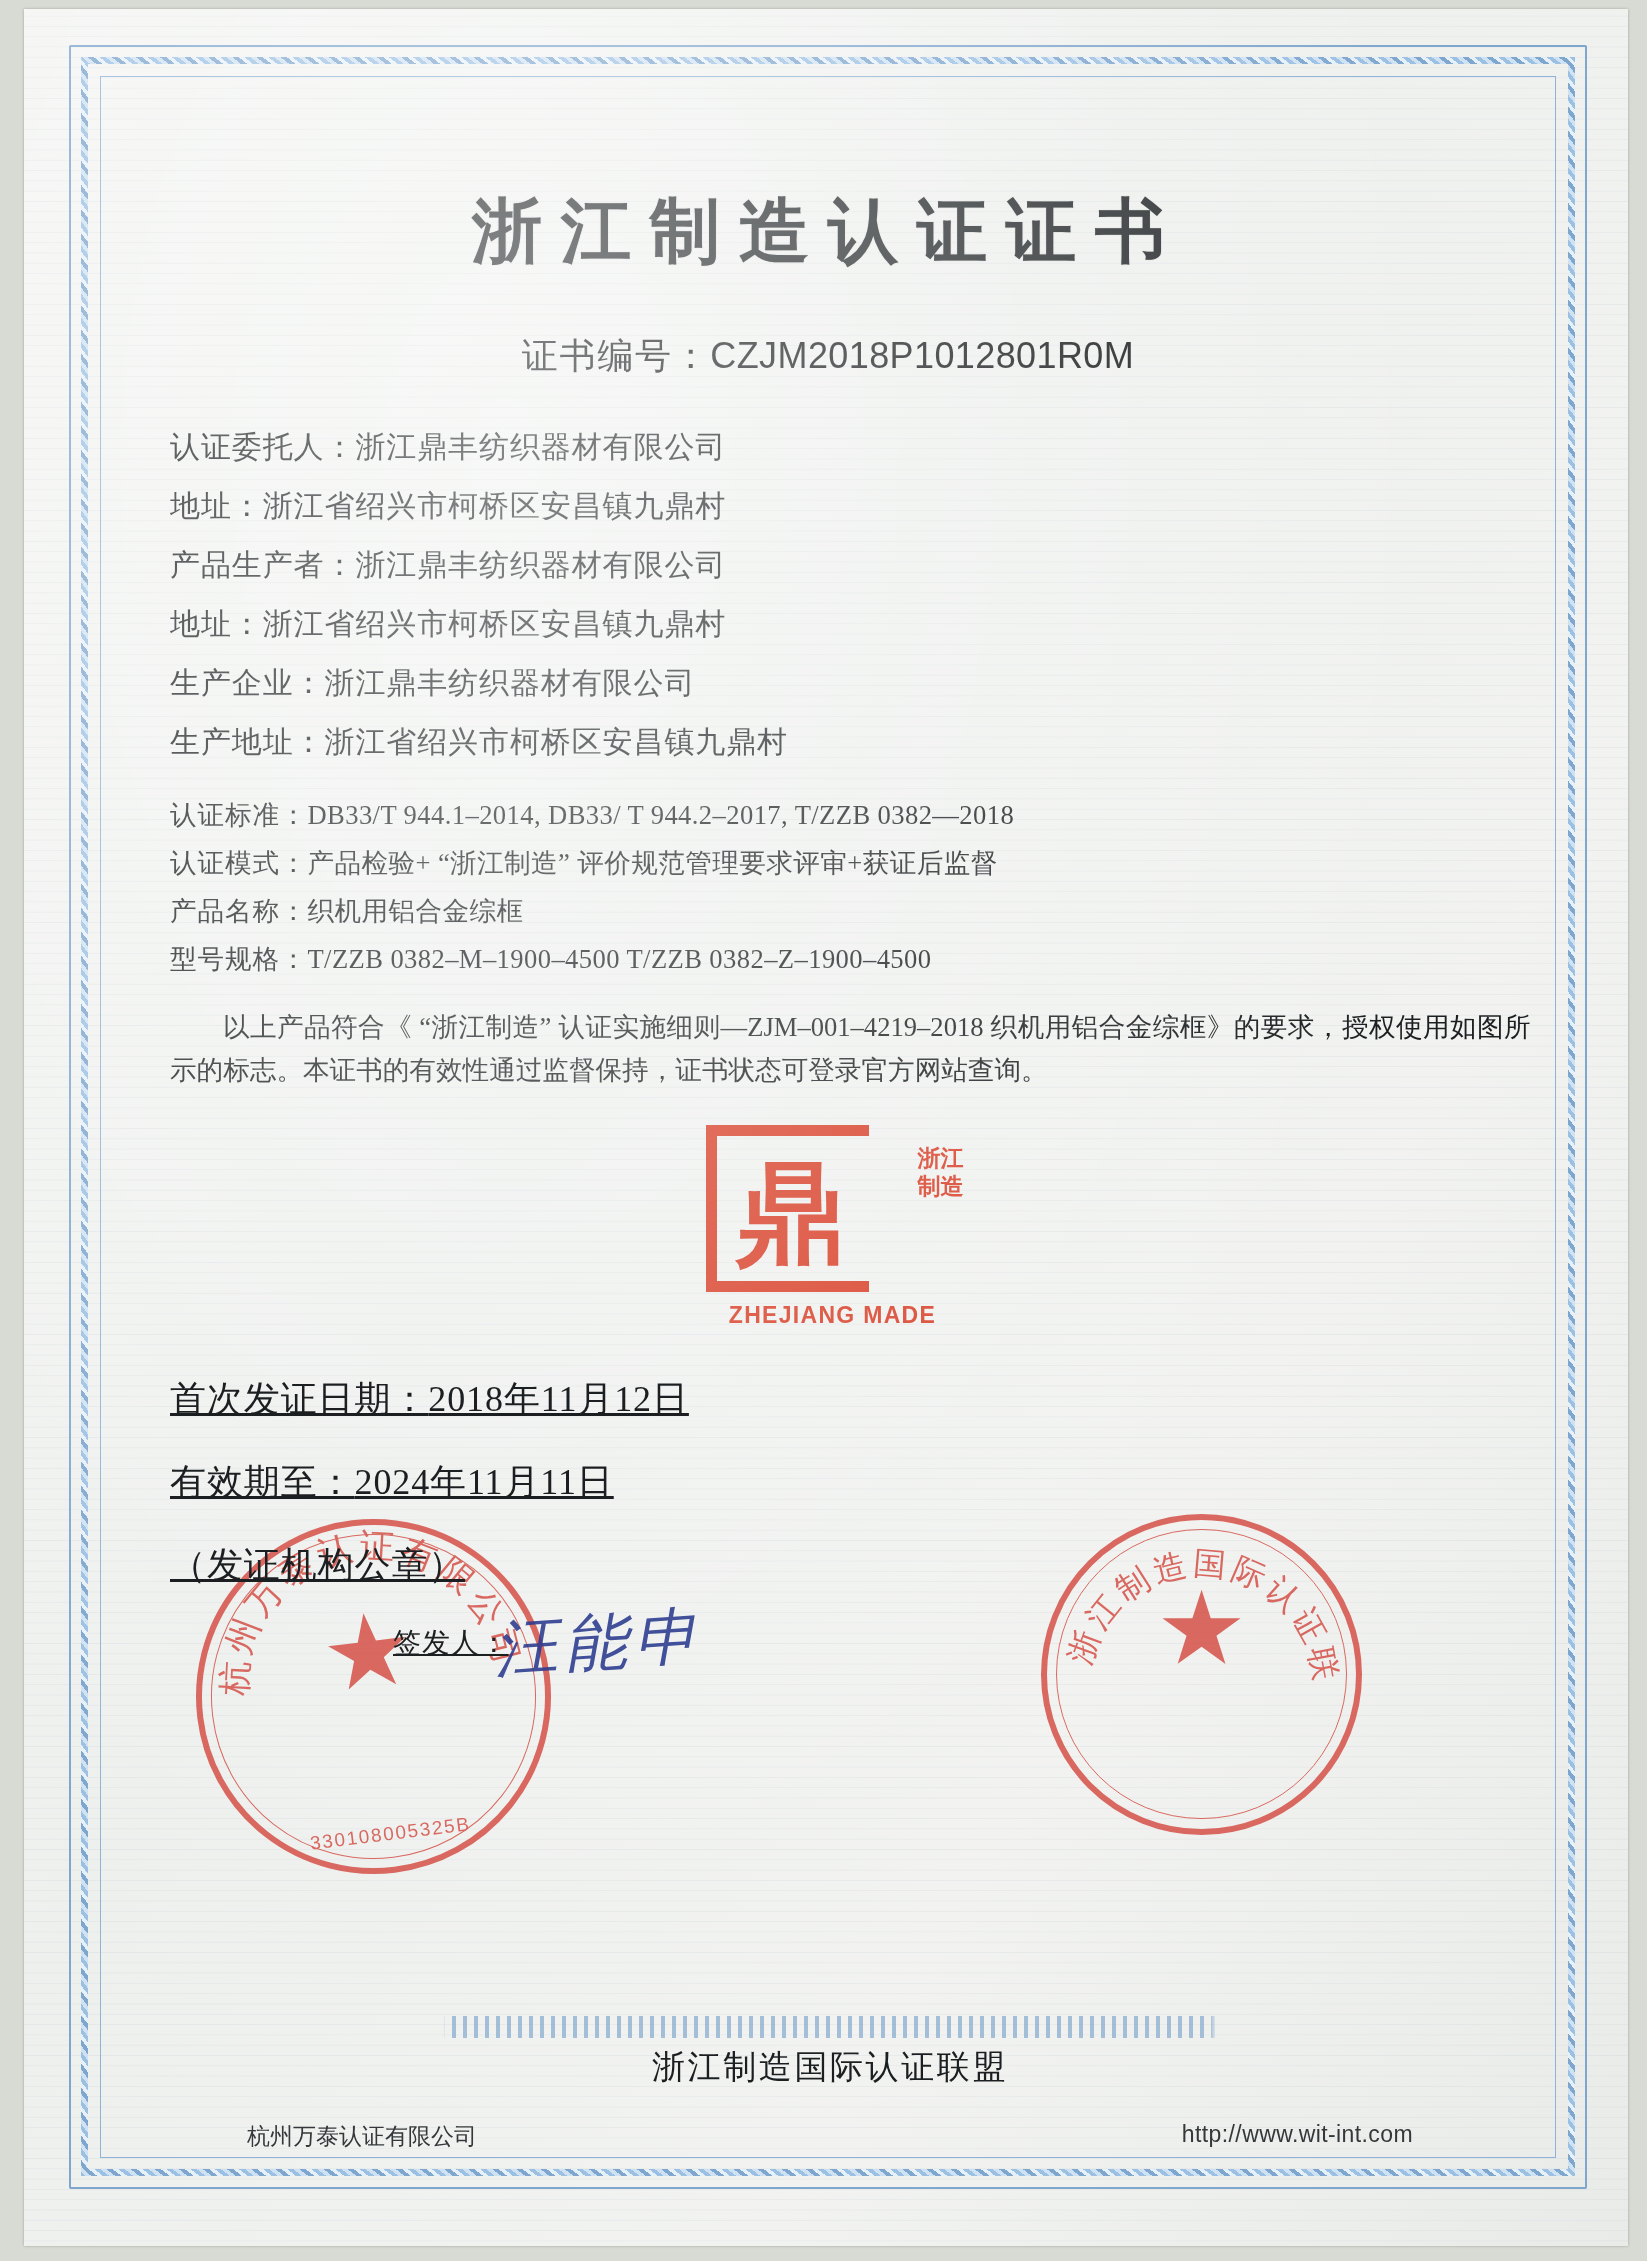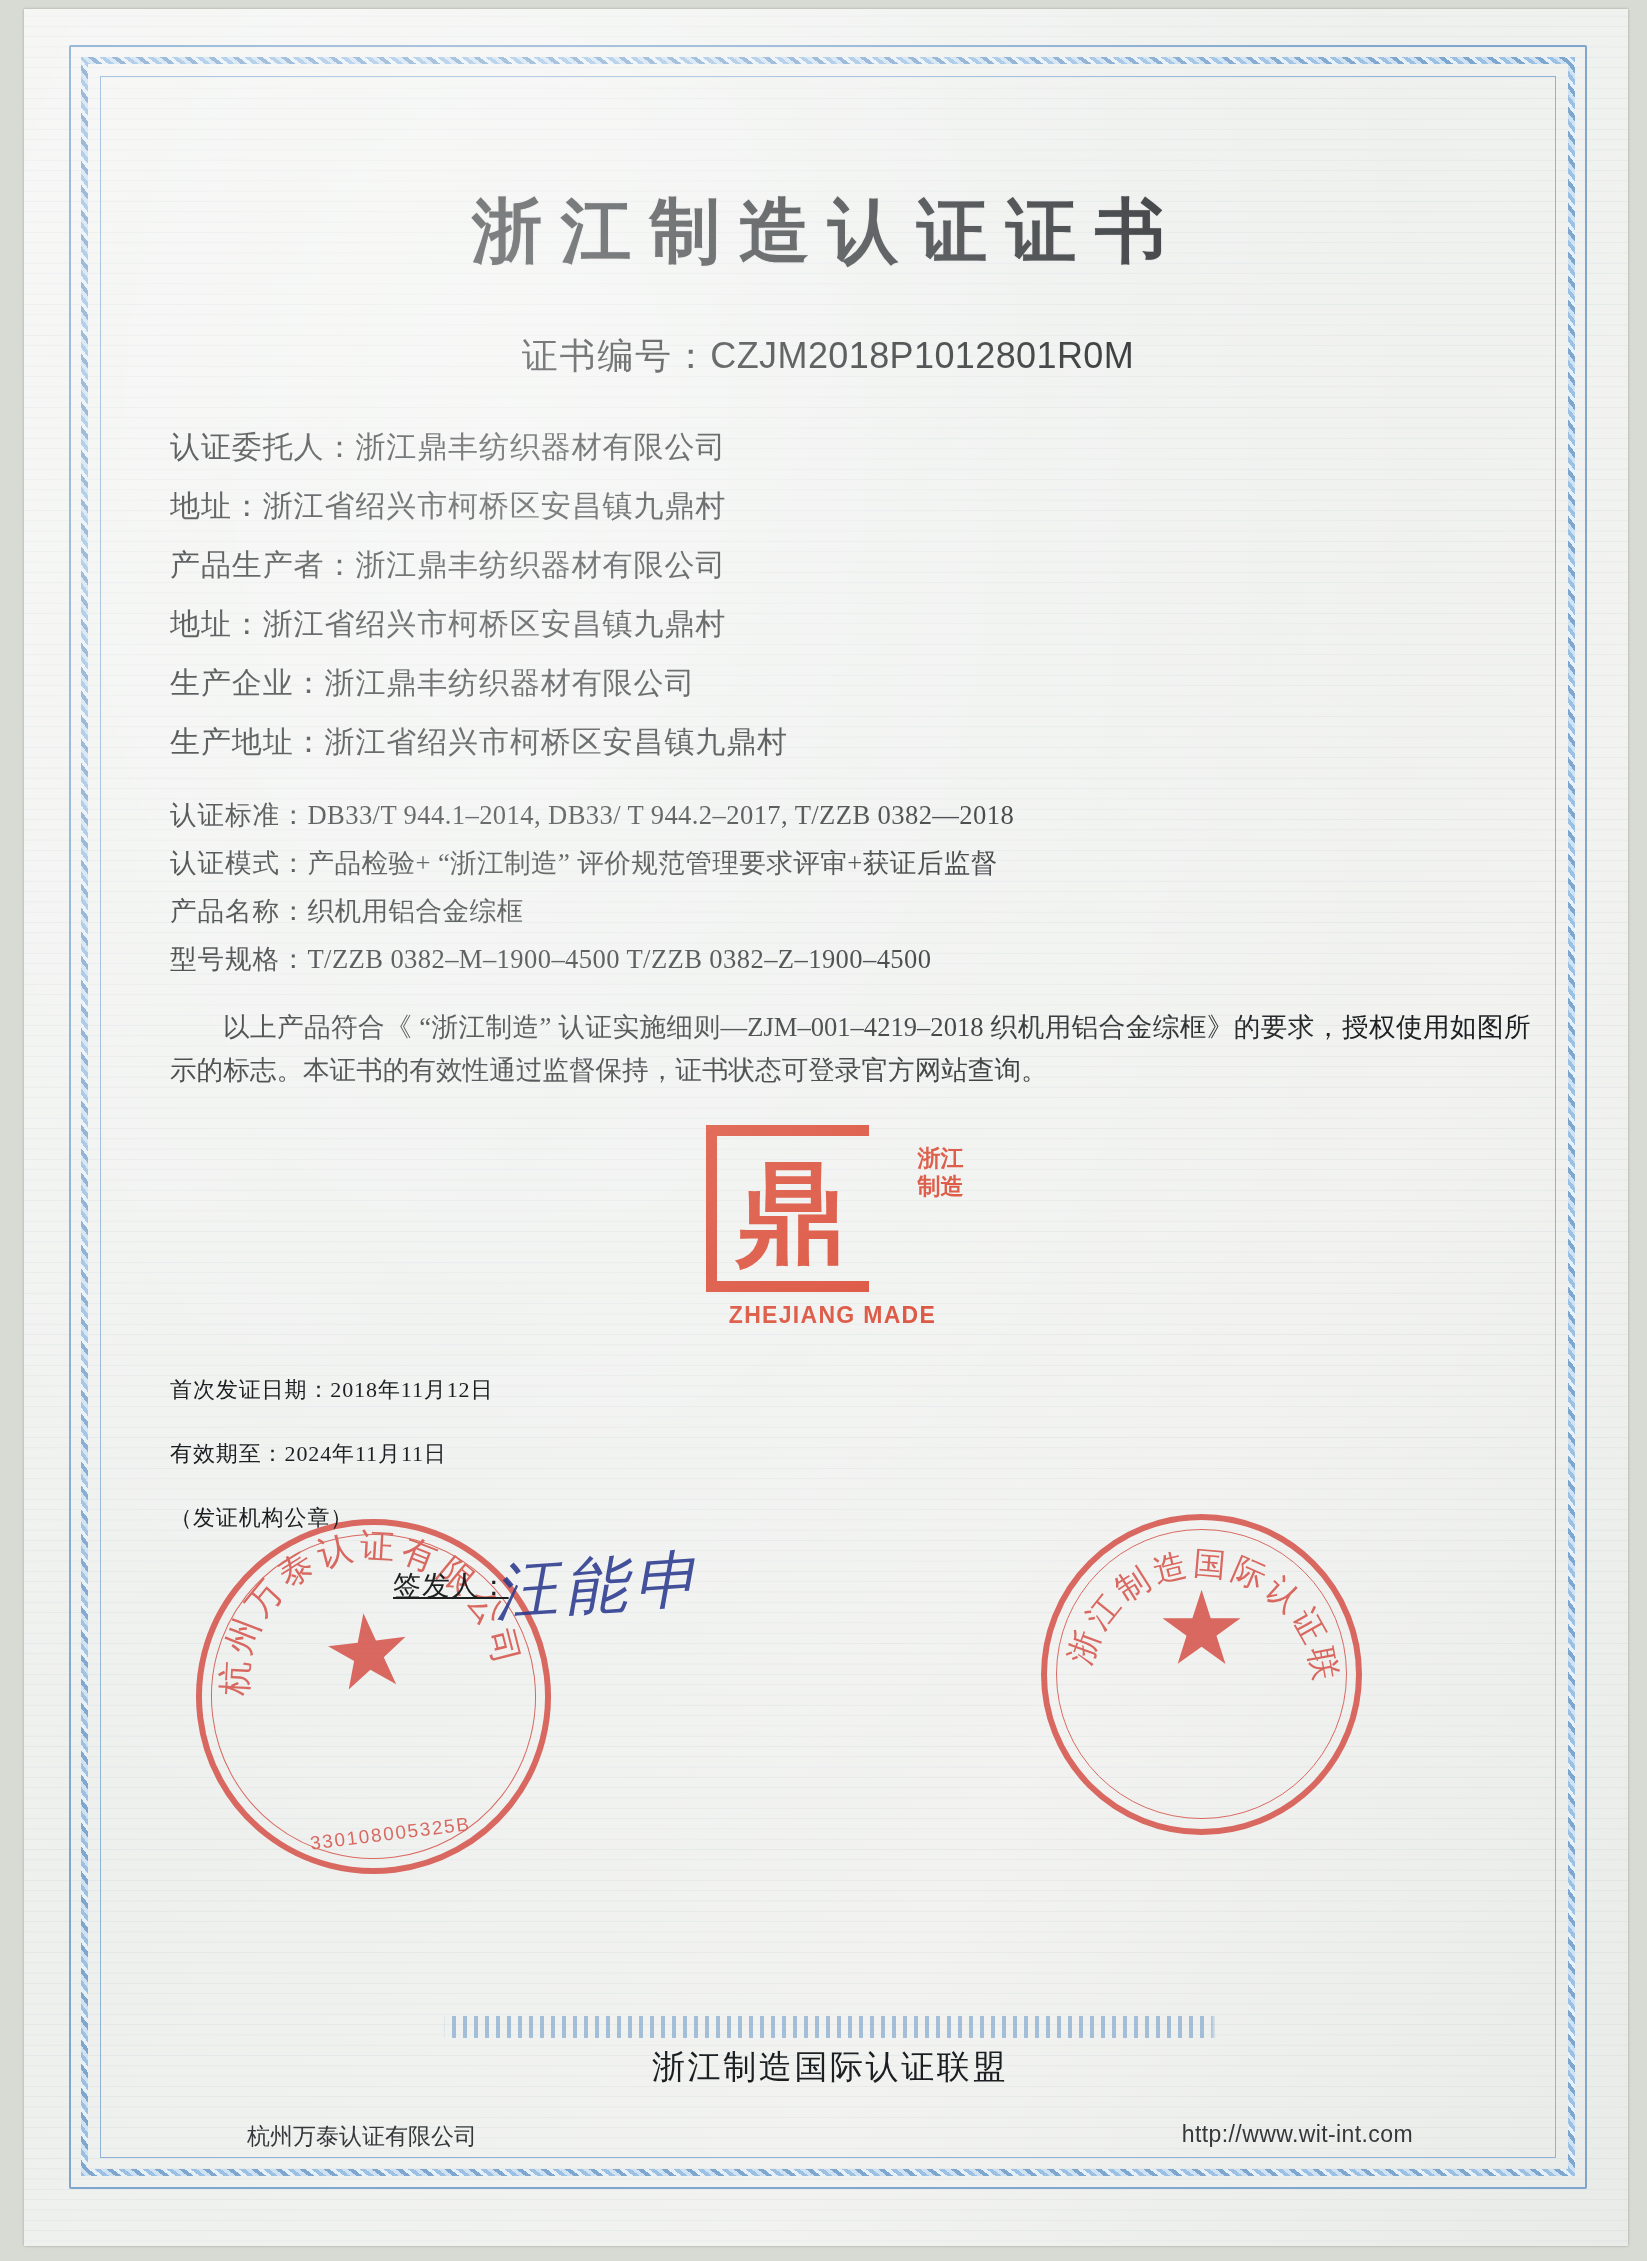--- a/index.html
+++ b/index.html
@@ -179,24 +179,25 @@
   }
 
   
   .dates{
     margin-top:22px;
     padding-left:60px;
     position:relative;
     z-index:3;
   }
   .dates .row{
-    font-size:22px;
+    font-size:36px;
     margin-bottom:34px;
     letter-spacing:0.9px;
     color:#1c1f21;
+    text-decoration:underline;
   }
   .sign-row{
     position:relative;
     margin-top:6.9px;
     padding-left:283px;
     font-size:28px;
     letter-spacing:0.9px;
     height:69px;
     z-index:3;
     text-decoration:underline;

